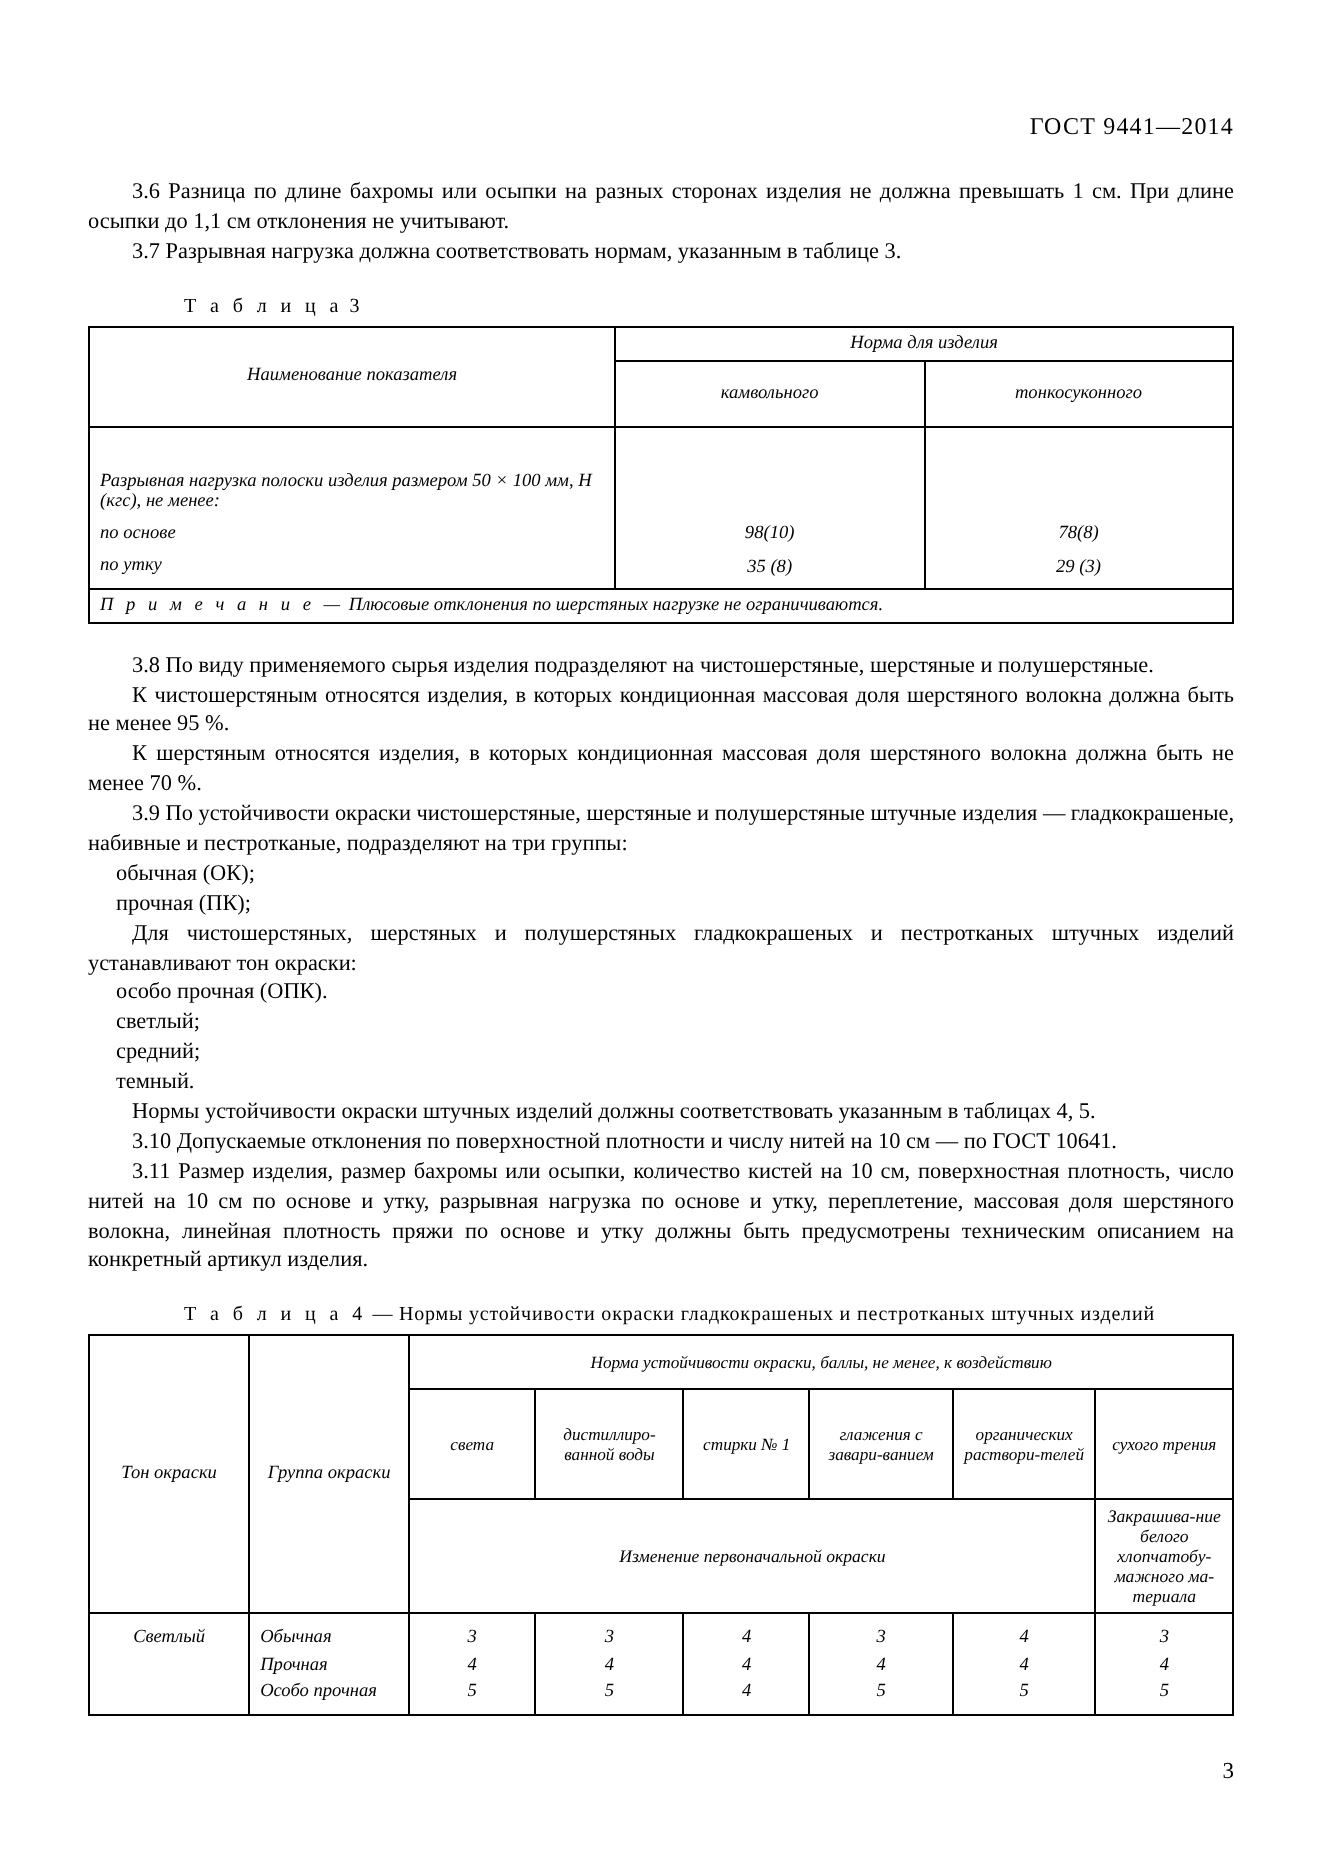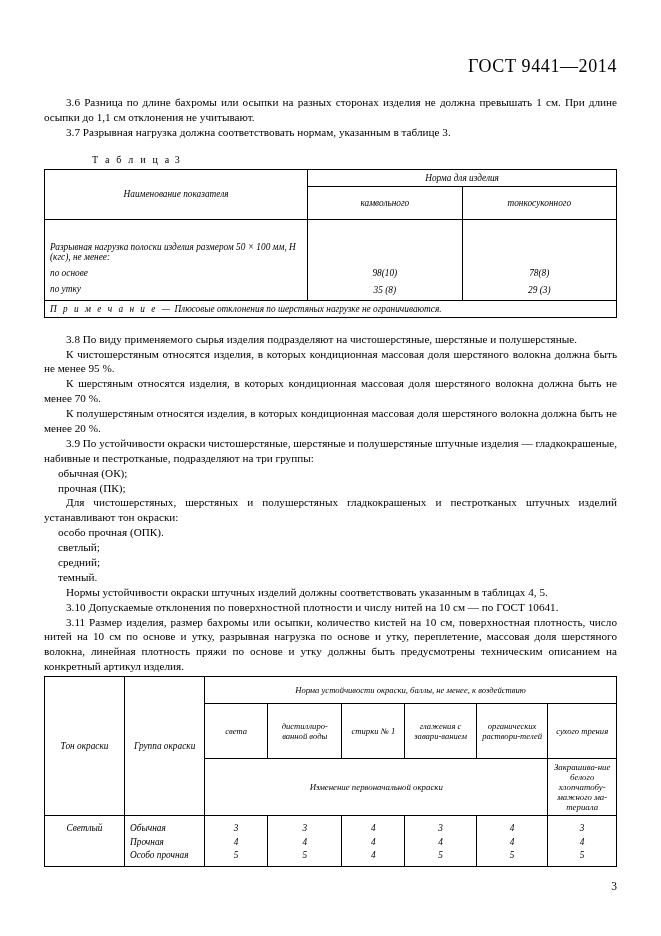--- a/index.html
+++ b/index.html
@@ -18,21 +18,21 @@
   .page {
     position: relative;
     width: 661px;
     height: 936px;
     box-sizing: border-box;
     padding: 56px 44px 40px 44px;
   }
   .header {
     text-align: right;
     font-family: "Liberation Serif", serif;
-    font-size: 18px;
+    font-size: 12px;
     letter-spacing: 0.6px;
     margin-bottom: 18px;
     font-weight: normal;
   }
   .body-text {
     font-size: 11.2px;
     line-height: 1.33;
     text-align: justify;
   }
   .p {
@@ -155,34 +155,37 @@
           </td>
         </tr>
       </tbody>
     </table>
   </div>
 
   <div class="body-text section">
     <p class="p indent">3.8  По виду применяемого сырья изделия подразделяют на чистошерстяные, шерстяные и полушерстяные.</p>
     <p class="p indent">К чистошерстяным относятся изделия, в которых кондиционная массовая доля шерстяного волокна должна быть не менее 95 %.</p>
     <p class="p indent">К  шерстяным  относятся изделия, в которых кондиционная массовая доля шерстяного волокна должна быть не менее 70 %.</p>
-    <p class="p indent">К полушерстяным относятся изделия, в которых кондиционная массовая доля шерстяного волокна должна быть не менее 20 %.</p>
     <p class="p indent">3.9  По устойчивости окраски чистошерстяные, шерстяные и полушерстяные штучные изделия — гладкокрашеные, набивные и пестротканые,  подразделяют на три группы:</p>
     <p class="p indent-s">обычная (ОК);</p>
     <p class="p indent-s">прочная (ПК);</p>
     <p class="p indent">Для чистошерстяных,  шерстяных  и  полушерстяных  гладкокрашеных  и  пестротканых  штучных изделий устанавливают тон окраски:</p>
     <p class="p indent-s">особо прочная (ОПК).</p>
     <p class="p indent-s">светлый;</p>
     <p class="p indent-s">средний;</p>
     <p class="p indent-s">темный.</p>
     <p class="p indent">Нормы устойчивости окраски штучных изделий должны соответствовать указанным в таблицах 4, 5.</p>
     <p class="p indent">3.10  Допускаемые  отклонения  по  поверхностной  плотности  и  числу  нитей  на  10 см — по ГОСТ 10641.</p>
     <p class="p indent">3.11  Размер изделия, размер бахромы или осыпки, количество кистей на 10 см, поверхностная плотность, число нитей на 10 см по основе и утку, разрывная нагрузка по основе и утку, переплетение, массовая доля шерстяного волокна, линейная плотность пряжи по основе и утку должны быть предусмотрены техническим описанием на конкретный артикул изделия.</p>
   </div>
 
+  <div class="tbl-caption caption4">
+    <span class="sp">Т а б л и ц а  4</span>
+    <span>— Нормы устойчивости окраски гладкокрашеных и пестротканых штучных изделий</span>
+  </div>
 
   <table class="doc" style="margin-top:2px">
     <colgroup>
       <col style="width:14%">
       <col style="width:14%">
       <col style="width:11%">
       <col style="width:13%">
       <col style="width:11%">
       <col style="width:12.5%">
       <col style="width:12.5%">

